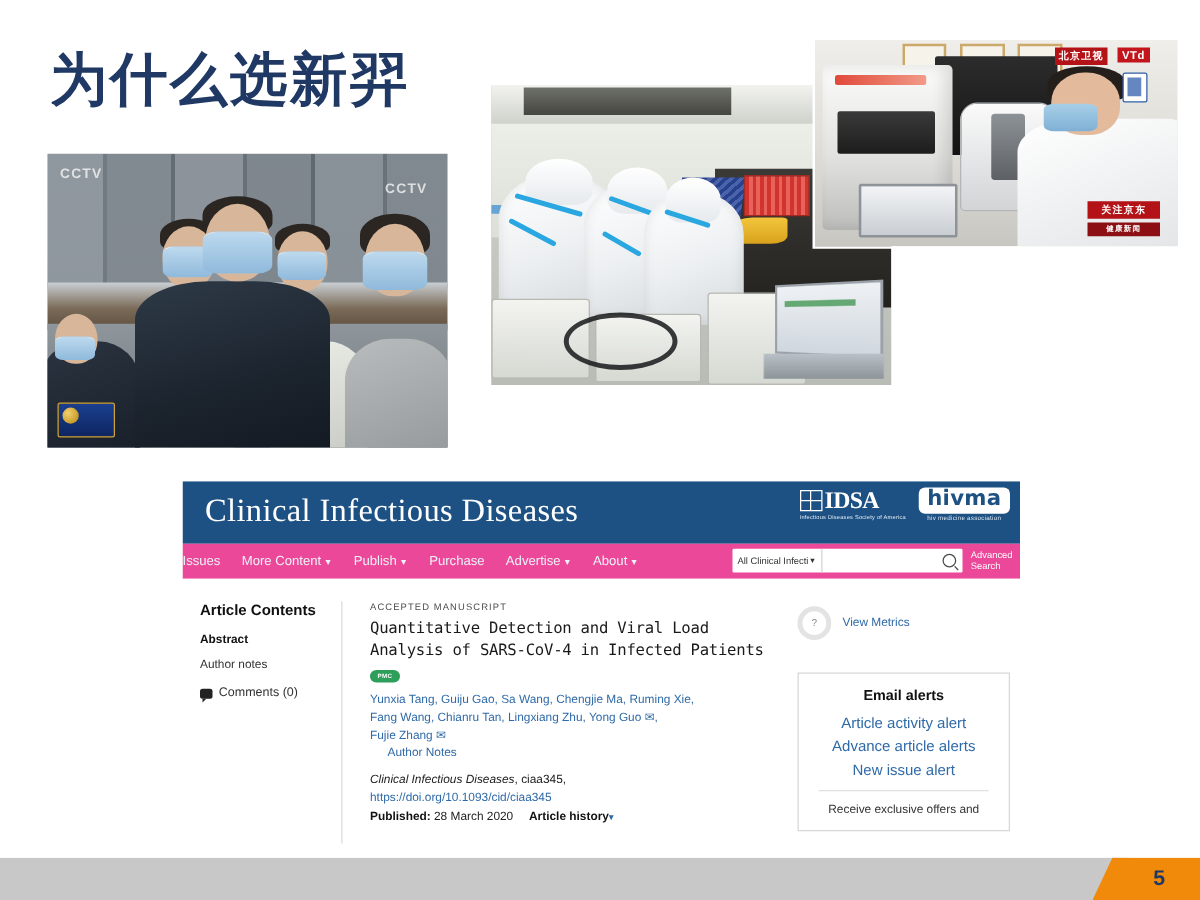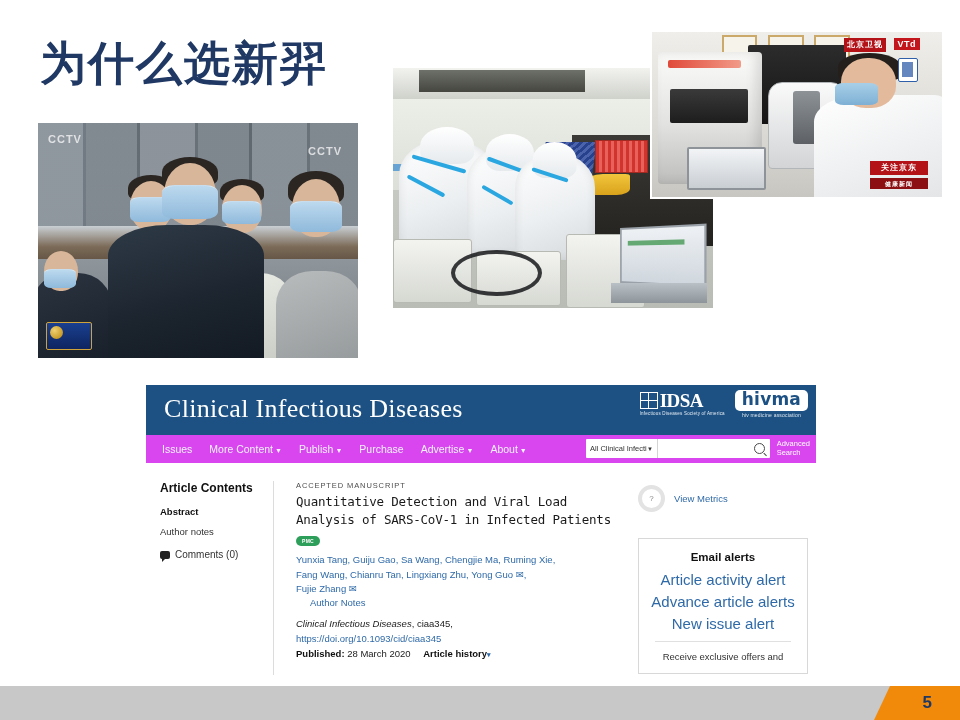--- a/index.html
+++ b/index.html
@@ -394,24 +394,23 @@
   .hivma-sub {
     font-size: 5px;
     color: #dde7f0;
     margin-top: 1px;
     letter-spacing: .2px;
     white-space: nowrap;
   }
   .j-nav {
     position: relative;
     height: 28px;
-    background: #d946ef;
+    background: #ec4899;
     display: flex;
     align-items: center;
-    padding-left: 16px;
     gap: 17px;
   }
   .j-nav-item {
     color: #eef3f8;
     font-size: 10.5px;
     white-space: nowrap;
   }
   .j-nav-item .caret { font-size: 7px; margin-left: 2px; }
   .j-search {
     position: absolute;
@@ -581,21 +580,21 @@
     padding: 12px 10px 10px;
     text-align: center;
   }
   .alerts-title {
     font-size: 11.5px;
     font-weight: 700;
     color: #111;
     margin-bottom: 8px;
   }
   .alerts-link {
-    font-size: 15px;
+    font-size: 12px;
     color: #2f6aa8;
     margin-bottom: 5px;
   }
   .alerts-divider {
     border-top: 1px solid #e0e0e0;
     margin: 9px 6px 8px;
   }
   .alerts-foot {
     font-size: 9.5px;
     color: #333;
@@ -805,21 +804,21 @@
       <div class="j-comments">
         <span class="comment-bubble"></span>
         <span>Comments (0)</span>
       </div>
     </div>
 
     <div class="j-main">
       <div class="j-kicker">ACCEPTED MANUSCRIPT</div>
       <div class="j-title">
         <div>Quantitative Detection and Viral Load</div>
-        <div>Analysis of SARS-CoV-1 in Infected Patients</div>
+        <div>Analysis of SARS-CoV-4 in Infected Patients</div>
       </div>
       <span class="pmc-badge">PMC</span>
       <div class="j-authors">
         <div>Yunxia Tang, Guiju Gao, Sa Wang, Chengjie Ma, Ruming Xie,</div>
         <div>Fang Wang, Chianru Tan, Lingxiang Zhu, Yong Guo ✉,</div>
         <div>Fujie Zhang ✉</div>
       </div>
       <div class="j-authornotes">Author Notes</div>
       <div class="j-cite">
         <span class="ital">Clinical Infectious Diseases</span><span>, ciaa345,</span>

